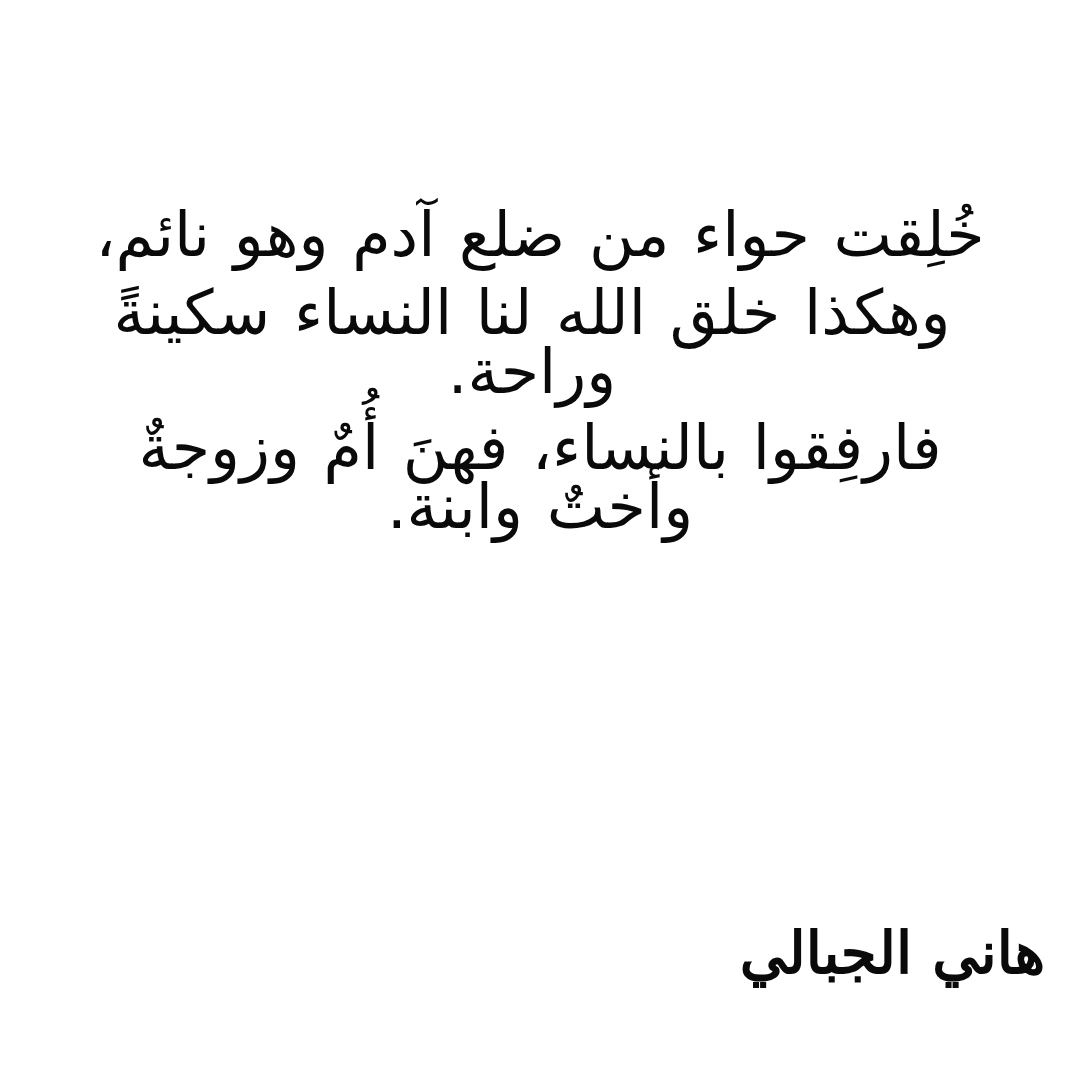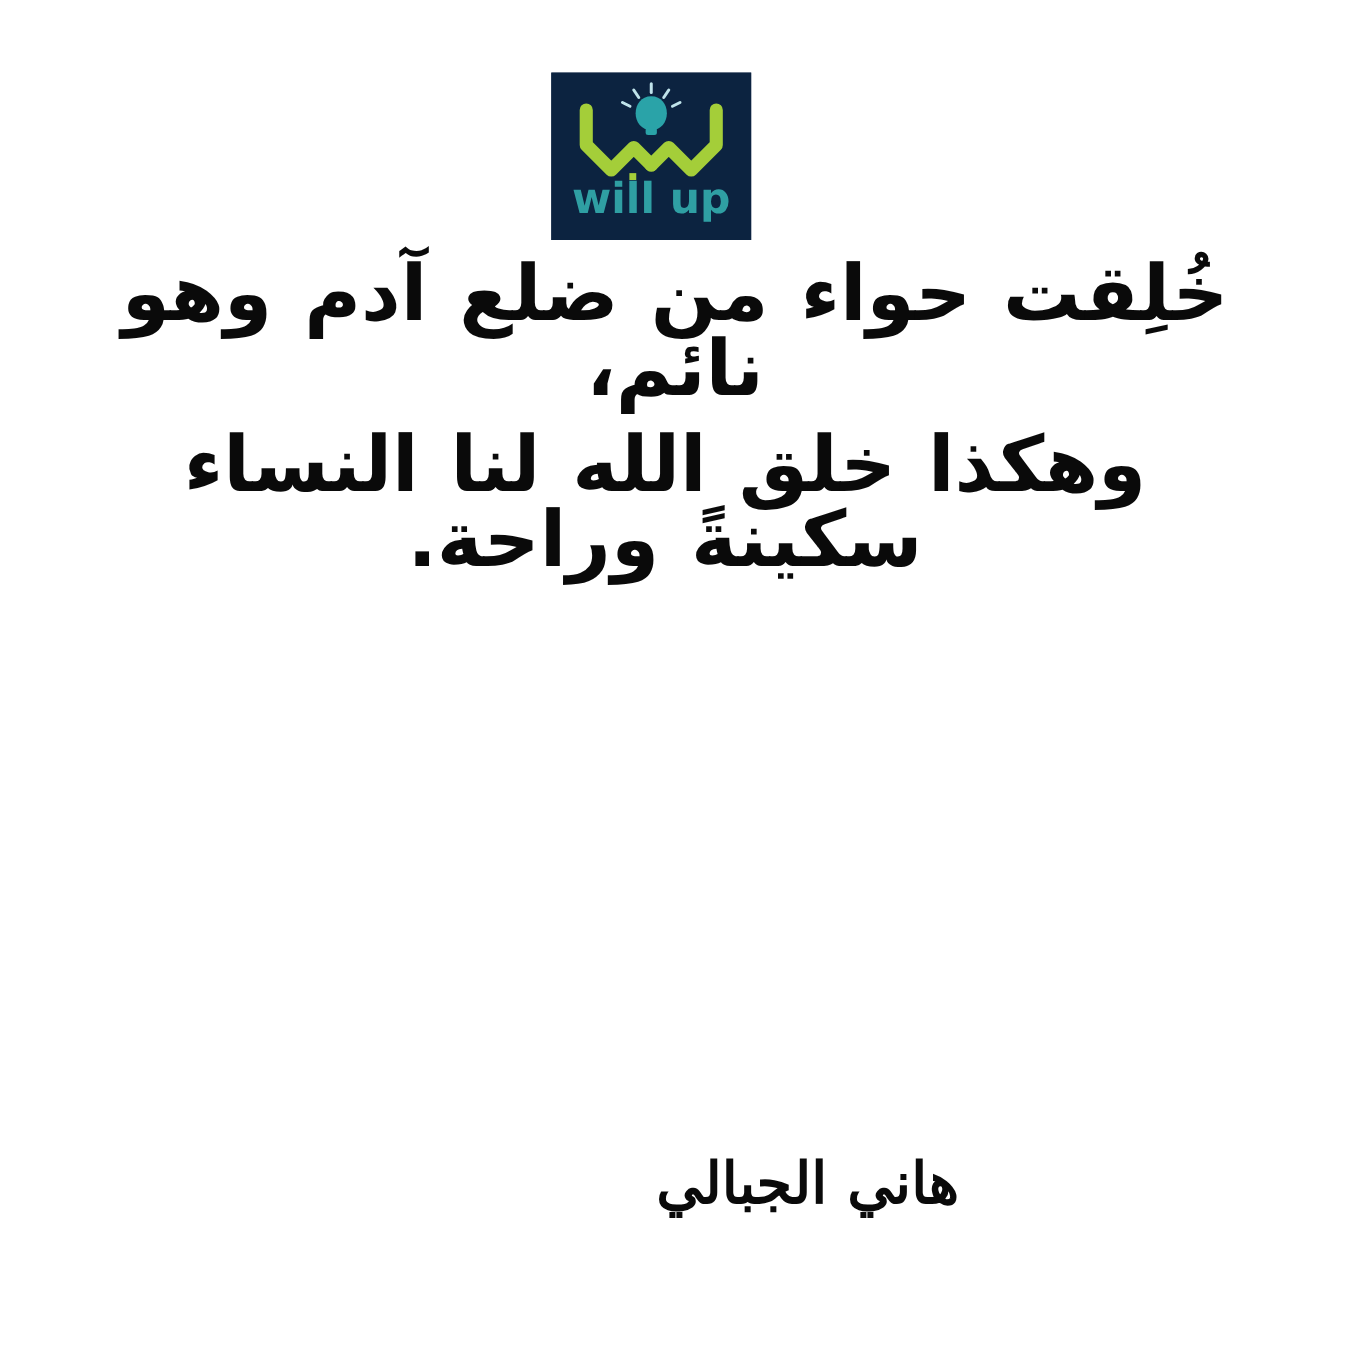--- a/index.html
+++ b/index.html
@@ -40,21 +40,21 @@
     position: absolute;
     top: 205px;
     left: 0;
     width: 1080px;
     text-align: center;
     direction: rtl;
   }
 
   .quote-line {
     font-family: "DejaVu Sans", "Liberation Sans", sans-serif;
-    font-weight: 700;
+    font-weight: 400;
     font-size: 62px;
     line-height: 0.96;
     color: #0a0a0a;
     letter-spacing: 0px;
     padding: 0 58px;
     margin: 0 0 16px 0;
     word-spacing: 4px;
     text-align: center;
   }
 
@@ -70,64 +70,38 @@
     left: 0;
     width: 1080px;
     text-align: center;
     direction: rtl;
   }
 
   .attribution-name {
     display: inline-block;
     font-family: "DejaVu Serif", "Liberation Serif", serif;
     font-weight: 700;
-    font-size: 46px;
+    font-size: 58px;
     line-height: 1.22;
     color: #0a0a0a;
     width: 520px;
-    text-align: left;
+    text-align: right;
     margin-right: 0;
     transform: translateX(245px);
   }
 </style>
 </head>
 <body>
 
 <div id="card">
 
-  <div class="logo-wrap">
-    <svg class="logo-badge" viewBox="0 0 160 134" xmlns="http://www.w3.org/2000/svg">
-      <rect x="0" y="0" width="160" height="134" fill="#0C2340"></rect>
-
-      <g stroke="#BFE3EA" stroke-width="2.4" stroke-linecap="round">
-        <line x1="80" y1="9" x2="80" y2="16"></line>
-        <line x1="66" y1="14" x2="70" y2="20"></line>
-        <line x1="94" y1="14" x2="90" y2="20"></line>
-        <line x1="57" y1="24" x2="63" y2="27"></line>
-        <line x1="103" y1="24" x2="97" y2="27"></line>
-      </g>
-
-      <path d="M80 19 C 88 19 92.5 25.5 92.5 32.5 C 92.5 39.5 88 46 80 46
-               C 72 46 67.5 39.5 67.5 32.5 C 67.5 25.5 72 19 80 19 Z" fill="#2AA3A8"></path>
-      <rect x="75.5" y="44" width="9" height="6" rx="2" fill="#2AA3A8"></rect>
-
-      <g fill="none" stroke="#A4CE39" stroke-width="10.5" stroke-linecap="round" stroke-linejoin="round">
-        <path d="M28 30 L 28 58 L 48 78 L 66 60 L 80 74"></path>
-        <path d="M132 30 L 132 58 L 112 78 L 94 60 L 80 74"></path>
-      </g>
-
-      <g>
-        <text x="80" y="112" text-anchor="middle" font-family="'DejaVu Sans','Liberation Sans',sans-serif" font-size="34" font-weight="700" fill="#2F9FA3" direction="ltr">will up</text>
-        <rect x="62.5" y="80.5" width="5.5" height="5.5" fill="#A4CE39"></rect>
-      </g>
-    </svg>
-  </div>
 
   <div class="quote-block">
     <p class="quote-line l1">خُلِقت حواء من ضلع آدم وهو نائم،</p>
     <p class="quote-line l3">وهكذا خلق الله لنا النساء سكينةً وراحة.</p>
+    <p class="quote-line l4">فارفِقوا بالنساء، فهنَ أُمٌ وزوجةٌ وأختٌ وابنة.</p>
   </div>
 
   <div class="attribution">
     <span class="attribution-name">هاني الجبالي</span>
   </div>
 
 </div>
 
 </body></html>

